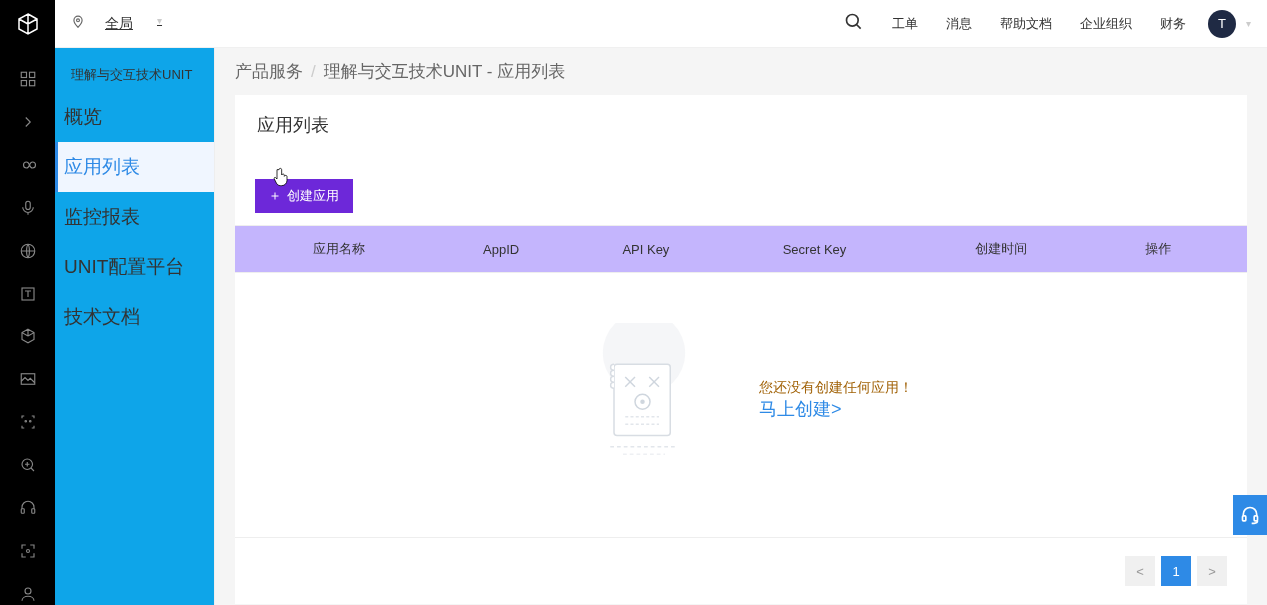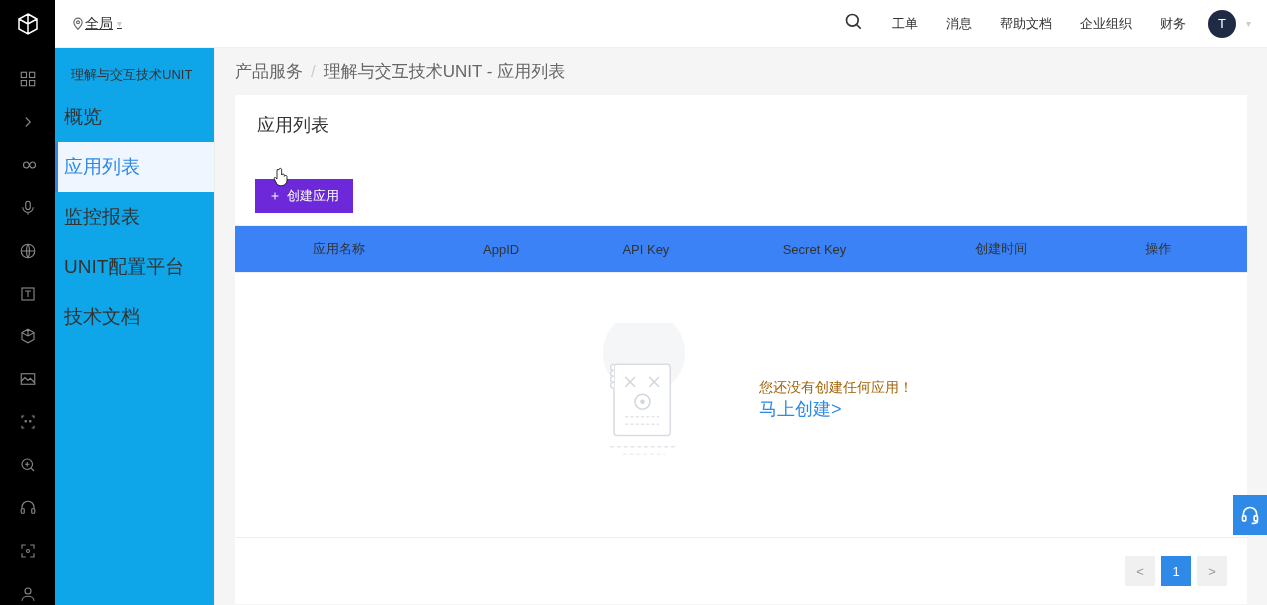--- a/index.html
+++ b/index.html
@@ -28,22 +28,22 @@
       height: 48px;
       background: #000;
       display: flex;
       align-items: center;
       justify-content: center;
     }
     .logo-box svg { fill: #fff; width: 24px; height: 24px; }
 
     .region {
       display: flex;
-      align-items: center;
-      gap: 0;
+      align-items: flex-start;
+      gap: 20px;
       padding: 0 16px;
       font-size: 14px;
       color: #333;
       cursor: pointer;
       text-decoration: underline;
     }
     .region .chevron { color: #ccc; font-size: 10px; margin-left: 4px; }
 
     .topbar-spacer { flex: 1; }
     .topbar-item {
@@ -183,21 +183,21 @@
       width: 100%;
       border-collapse: collapse;
     }
     .table th {
       text-align: left;
       font-weight: normal;
       font-size: 13px;
       color: #333;
       padding: 14px 18px;
       border-bottom: 1px solid #eee;
-      background: #3b82f6;
+      background: #c4b5fd;
     }
     .table th:first-child { width: 60px; }
 
     .empty-state {
       display: flex;
       align-items: center;
       justify-content: center;
       gap: 40px;
       padding: 50px 0 60px;
       background: #fff;

